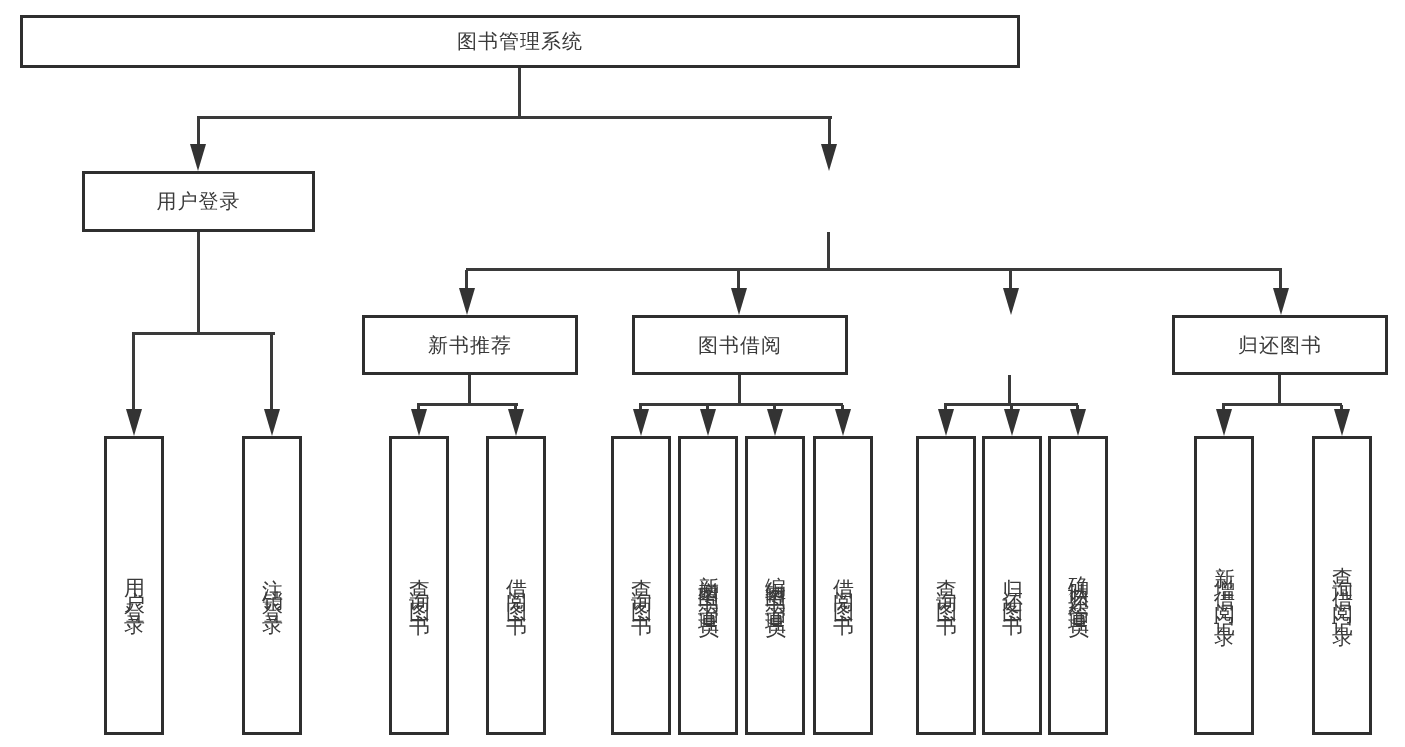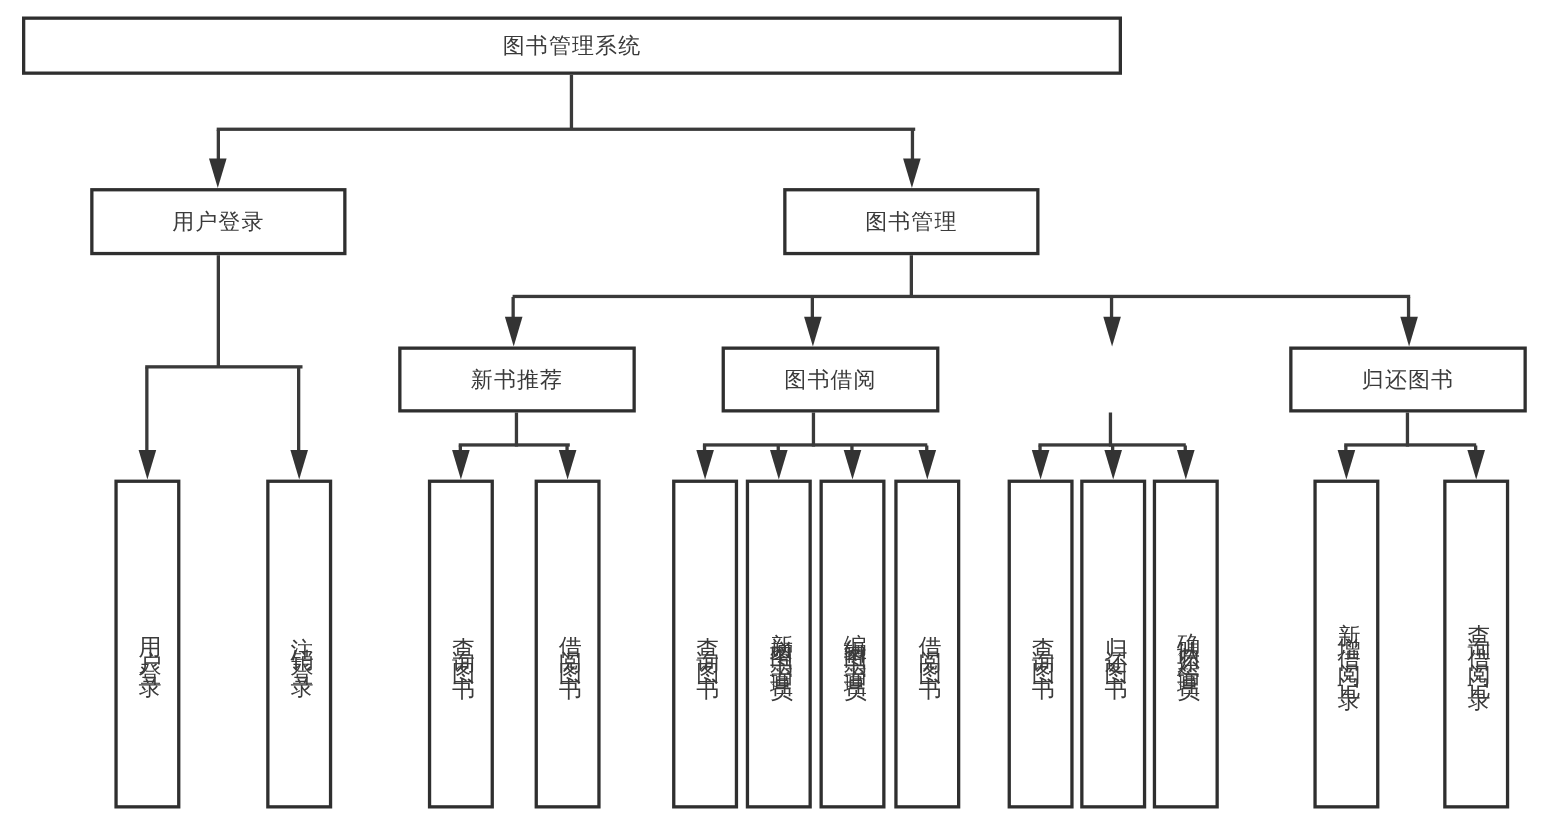--- a/index.html
+++ b/index.html
@@ -1,18 +1,18 @@
 <!DOCTYPE html>
 <html><head>
 <meta charset="utf-8">
 <style>
   html,body{margin:0;padding:0;background:#ffffff;}
   #canvas{
     position:relative;width:1405px;height:747px;background:#ffffff;overflow:hidden;
-    font-family:Liberation Mono, monospace;color:#333333;
+    font-family:Liberation Serif, serif;color:#333333;
   }
   .box{
     position:absolute;box-sizing:border-box;border:3px solid #2f2f2f;background:#ffffff;
     display:flex;align-items:center;justify-content:center;
     font-size:20px;letter-spacing:1px;color:#3a3a3a;
   }
   .leaf{
     position:absolute;box-sizing:border-box;border:3px solid #2f2f2f;background:#ffffff;
     width:60px;top:436px;height:299px;
     display:flex;align-items:center;justify-content:center;
@@ -43,21 +43,20 @@
   <div>
     <div class="v" style="left:518px;top:68px;height:50px"></div>
     <div class="h" style="left:197px;top:116px;width:635px"></div>
     <div class="v" style="left:197px;top:118px;height:28px"></div>
     <div class="ar" style="left:190px;top:144px"></div>
     <div class="v" style="left:828px;top:118px;height:28px"></div>
     <div class="ar" style="left:821px;top:144px"></div>
   </div>
 
   <div class="box" style="left:82px;top:171px;width:233px;height:61px">用户登录</div>
-  <div class="box" style="left:712px;top:171px;width:233px;height:61px">图书管理</div>
 
   <div>
     <div class="v" style="left:197px;top:232px;height:102px"></div>
     <div class="h" style="left:132px;top:332px;width:143px"></div>
     <div class="v" style="left:132px;top:334px;height:78px"></div>
     <div class="ar" style="left:126px;top:409px"></div>
     <div class="v" style="left:270px;top:334px;height:78px"></div>
     <div class="ar" style="left:264px;top:409px"></div>
   </div>
 
@@ -68,21 +67,21 @@
     <div class="ar" style="left:459px;top:288px"></div>
     <div class="v" style="left:737px;top:270px;height:22px"></div>
     <div class="ar" style="left:731px;top:288px"></div>
     <div class="v" style="left:1009px;top:270px;height:22px"></div>
     <div class="ar" style="left:1003px;top:288px"></div>
     <div class="v" style="left:1279px;top:270px;height:22px"></div>
     <div class="ar" style="left:1273px;top:288px"></div>
   </div>
 
   <div class="box" style="left:362px;top:315px;width:216px;height:60px">新书推荐</div>
-  <div class="box" style="left:656px;top:315px;width:198px;height:60px">图书借阅</div>
+  <div class="box" style="left:632px;top:315px;width:216px;height:60px">图书借阅</div>
   <div class="box" style="left:1172px;top:315px;width:216px;height:60px">归还图书</div>
 
   <div>
     <div class="v" style="left:468px;top:375px;height:31px"></div>
     <div class="h" style="left:417px;top:403px;width:101px"></div>
     <div class="v" style="left:417px;top:405px;height:8px"></div>
     <div class="ar" style="left:411px;top:409px"></div>
     <div class="v" style="left:514px;top:405px;height:8px"></div>
     <div class="ar" style="left:508px;top:409px"></div>
   </div>

